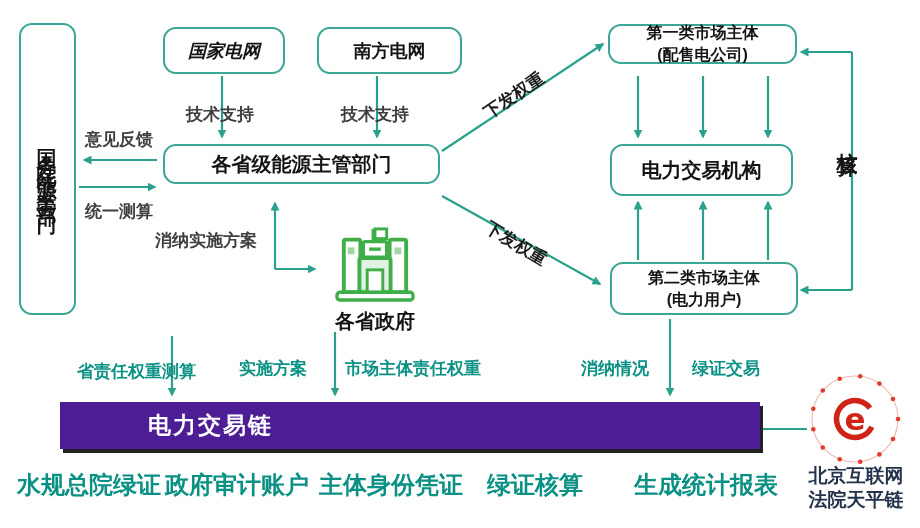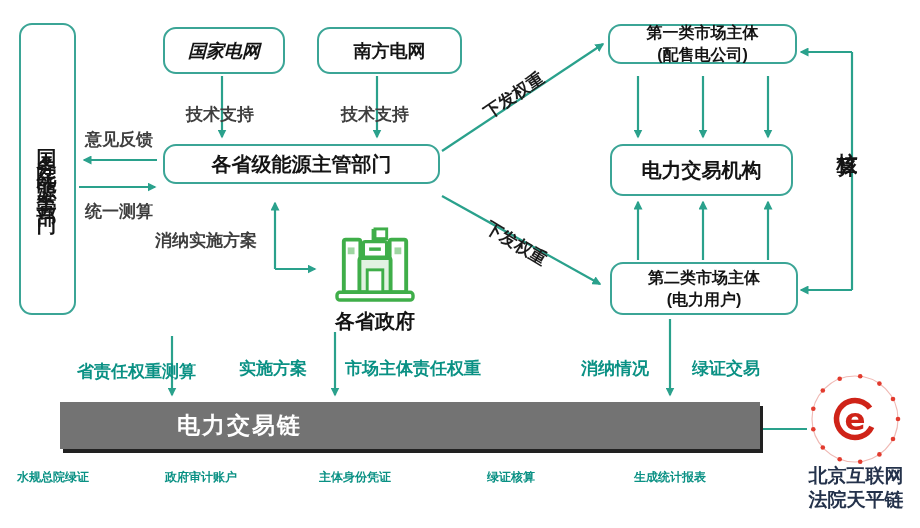--- a/index.html
+++ b/index.html
@@ -14,31 +14,31 @@
   .node .two-line{line-height:1.35;}
   .v-text{
     writing-mode:vertical-lr;text-orientation:upright;
     letter-spacing:8px;font-size:20px;
   }
   .lbl{position:absolute;font-size:17px;font-weight:600;color:#3e3e3e;white-space:nowrap;}
   .lbl.black{color:#1b1b1b;font-weight:700;}
   .lbl.rot-up{transform:rotate(-34deg);transform-origin:center;}
   .lbl.rot-down{transform:rotate(31deg);transform-origin:center;}
   .tlbl{position:absolute;font-size:17px;font-weight:700;color:#0a9184;white-space:nowrap;}
-  .tlbl.big{font-size:12px;}
+  .tlbl.big{font-size:24px;}
   .hesuan{
     position:absolute;left:833px;top:136px;writing-mode:vertical-lr;text-orientation:upright;
     font-size:21px;font-weight:700;color:#141414;letter-spacing:3px;
   }
   .gov{position:absolute;left:314px;top:226px;width:96px;text-align:center;margin-left:13px;}
   .gov .gov-label{margin-top:2px;font-size:20px;font-weight:700;color:#141414;white-space:nowrap;}
   .chain-bar{
     position:absolute;left:60px;top:402px;width:700px;height:47px;
-    background:#737373;box-shadow:3px 4px 0 #212121;
-    display:flex;align-items:center;box-sizing:border-box;padding-left:117px;
+    background:#4c1d95;box-shadow:3px 4px 0 #212121;
+    display:flex;align-items:center;box-sizing:border-box;padding-left:88px;
   }
   .chain-bar .bar-title{color:#ffffff;font-size:23px;font-weight:700;letter-spacing:2px;}
   .court{position:absolute;left:798px;top:464px;width:116px;text-align:center;}
   .court div{font-size:19px;font-weight:700;color:#24324b;line-height:1.25;white-space:nowrap;}
   .court-logo{position:absolute;left:808px;top:372px;}
 </style>
 </head>
 <body>
 
 <div id="canvas">

